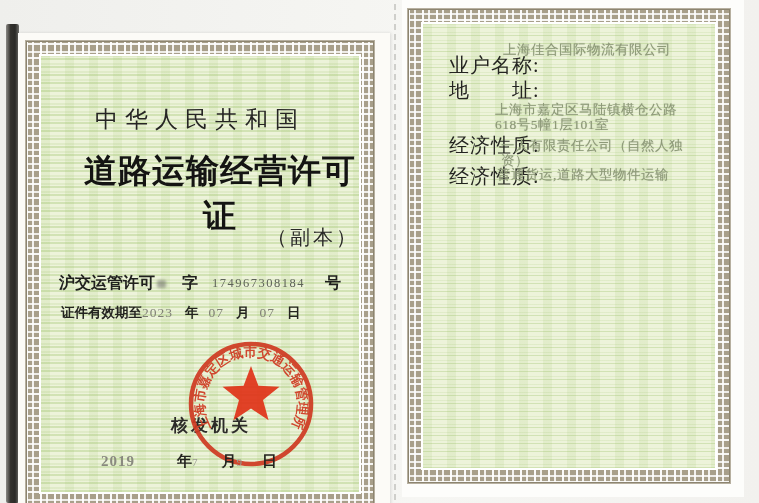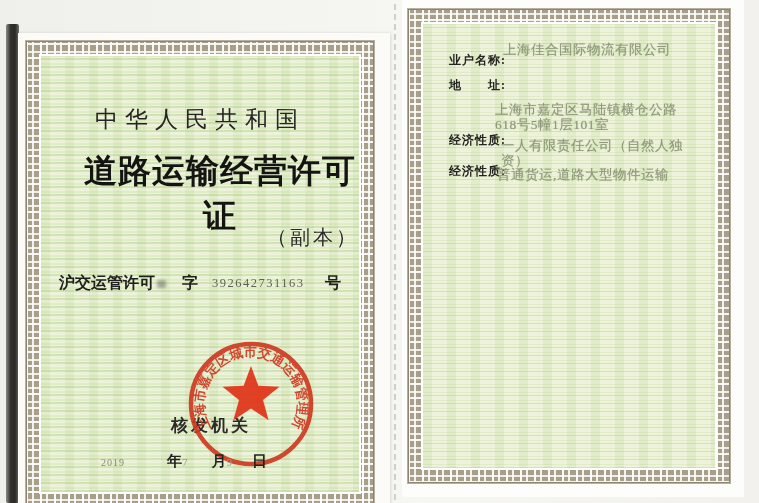--- a/index.html
+++ b/index.html
@@ -55,28 +55,28 @@
     filter:blur(1.5px);opacity:.55;vertical-align:middle;margin-left:2px;}
 
   .validity-row{position:absolute;left:20px;top:248px;font-size:13.5px;color:#23231f;font-weight:600;}
   .validity-row .fill{font-weight:400;color:#7f7f75;letter-spacing:1px;}
   .validity-row .unit{margin:0 10px 0 12px;}
 
   .issuer-label{position:absolute;left:130px;top:358px;width:160px;text-align:left;
     font-size:17px;letter-spacing:3px;color:#2c2b29;font-weight:600;}
   .seal{position:absolute;left:140px;top:278px;opacity:.92;}
   .issue-row{position:absolute;left:60px;top:396px;width:260px;font-size:15px;color:#23231f;font-weight:600;}
-  .issue-row .fill{font-weight:400;color:#8a8a80;font-size:10px;letter-spacing:1px;}
+  .issue-row .fill{font-weight:700;color:#8a8a80;font-size:15px;letter-spacing:1px;}
   .issue-row .tiny{font-weight:400;color:#9a9a90;font-size:11px;}
   .issue-row .u1{margin-left:42px;}
   .issue-row .u2{margin-left:24px;}
   .issue-row .u3{margin-left:20px;}
 
   
-  .field-label{position:absolute;font-size:12px;font-weight:700;color:#242421;letter-spacing:1px;}
+  .field-label{position:absolute;font-size:20px;font-weight:400;color:#242421;letter-spacing:1px;}
   .field-value{position:absolute;font-size:13.5px;color:#8e9a79;letter-spacing:.5px;
     text-shadow:0 0 1px rgba(142,154,121,.65);line-height:15px;}
   .fl1{left:26px;top:28px;} .fv1{left:80px;top:18px;}
   .fl2{left:26px;top:53px;} .fv2{left:72px;top:78px;width:196px;}
   .fl3{left:26px;top:108px;text-align:right;} .fv3{left:78px;top:114px;width:200px;}
   .fl4{left:26px;top:139px;} .fv4{left:74px;top:143px;width:210px;font-family:Liberation Serif, serif;}
 </style>
 </head>
 <body>
 
@@ -88,23 +88,26 @@
     <div class="frame">
       <div class="inner">
 
         <div class="country">中华人民共和国</div>
 
         <div class="main-title">道路运输经营许可证</div>
 
         <div class="copy-label">（副本）</div>
 
         <div class="license-row">
-          <span>沪交运管许可</span><span class="smudge"></span><span class="zi">字</span><span class="number">392642731163</span><span class="hao">号</span>
+          <span>沪交运管许可</span><span class="smudge"></span><span class="zi">字</span><span class="number">174967308184</span><span class="hao">号</span>
         </div>
 
+        <div class="validity-row">
+          <span>证件有效期至</span><span class="fill">2023</span><span class="unit">年</span><span class="fill">07</span><span class="unit">月</span><span class="fill">07</span><span class="unit">日</span>
+        </div>
 
         <div class="issuer-label">核发机关</div>
 
         <svg class="seal" width="140" height="140" viewBox="0 0 140 140">
           <circle cx="70" cy="70" r="60" fill="none" stroke="#cf3a22" stroke-width="4.5"></circle>
           <polygon fill="#e03318" points="70,32 77.4,51.8 98.5,52.7 82,65.9 87.6,86.3 70,74.6 52.4,86.3 58,65.9 41.5,52.7 62.6,51.8"></polygon>
           <defs>
             <path id="sealArc" d="M 30,94 A 47,47 0 1 1 110,94" fill="none"></path>
           </defs>
           <text font-size="13.5" fill="#cf3a22" font-weight="600" font-family="Liberation Serif, serif">

